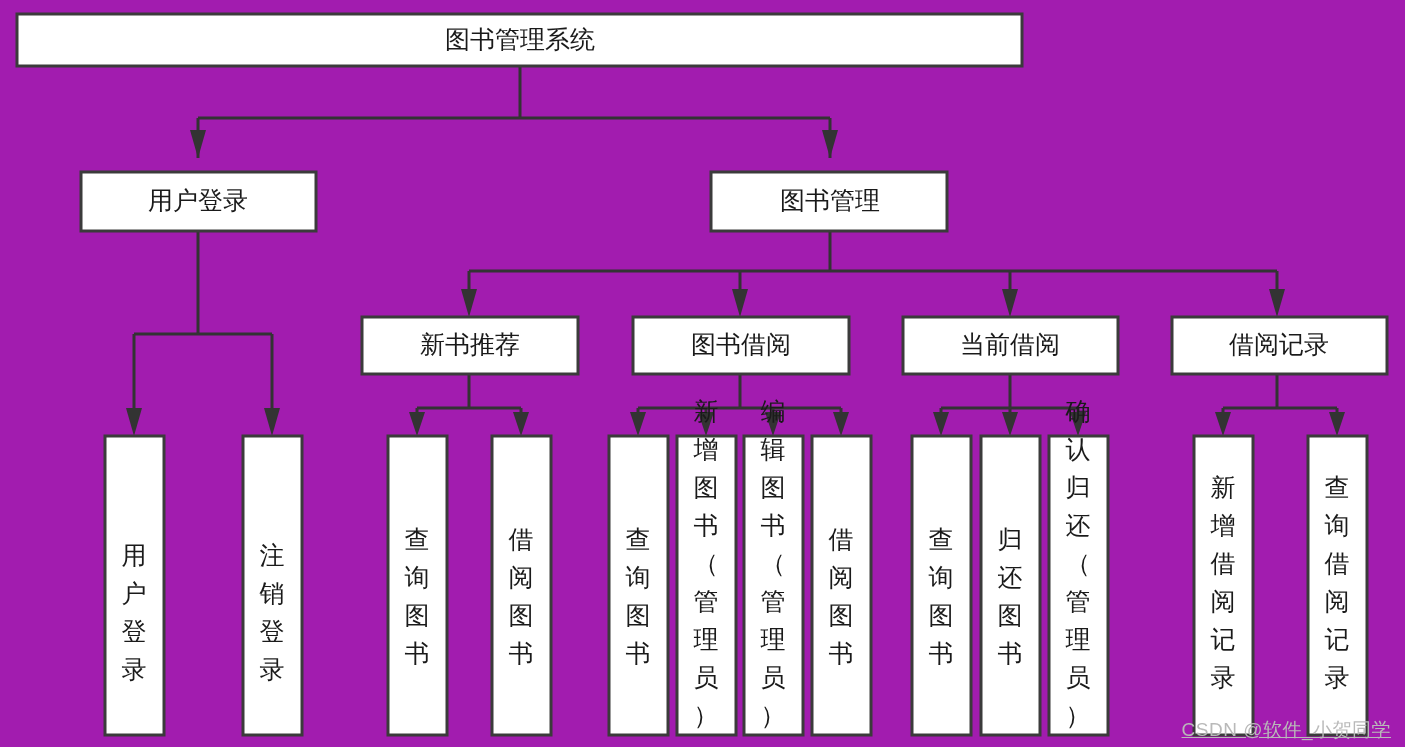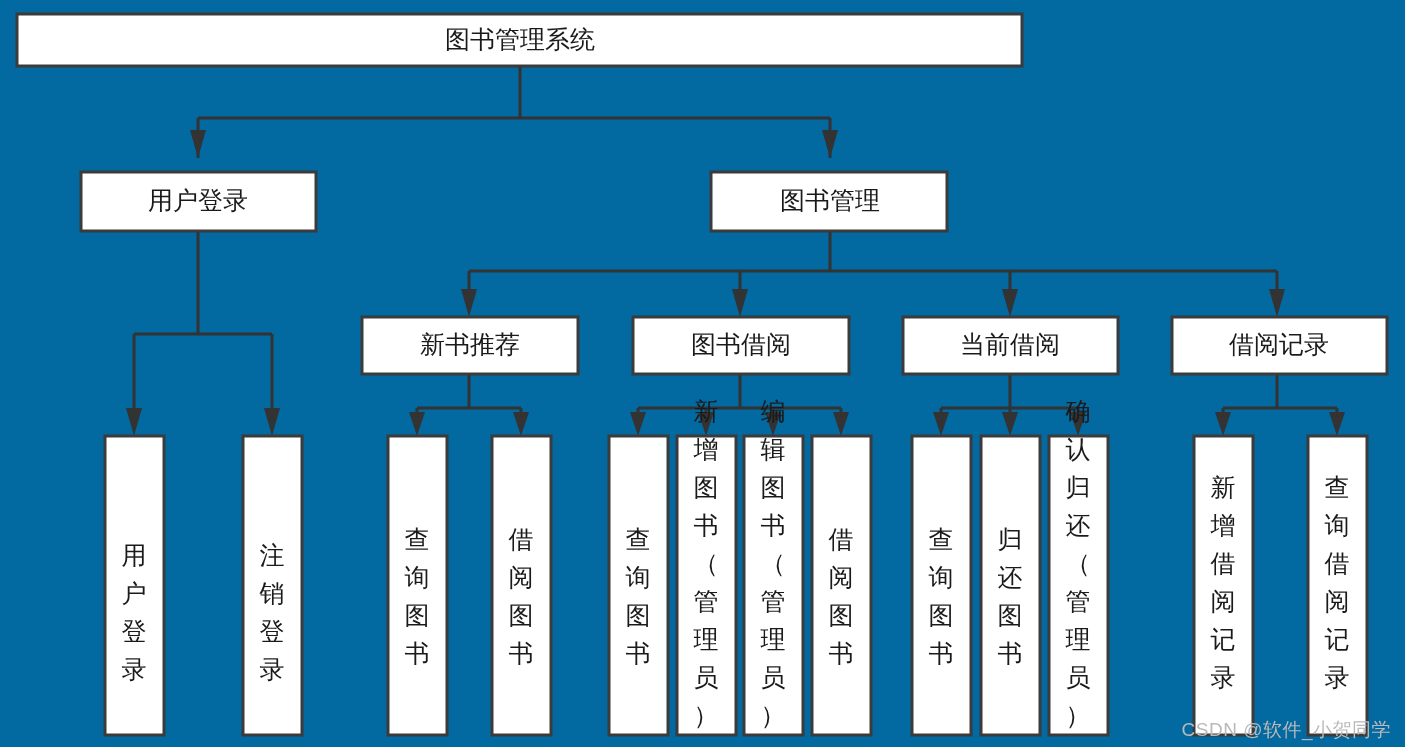--- a/index.html
+++ b/index.html
@@ -1,20 +1,20 @@
 <!DOCTYPE html>
 <html><head>
 <meta charset="utf-8">
 <style>
   html,body{margin:0;padding:0;background:#ffffff;}
   body{
     font-family:"Liberation Sans","DejaVu Sans",sans-serif;
     width:1405px;height:747px;overflow:hidden;
   }
-  #stage{position:relative;width:1405px;height:747px;background:#0369a1;}
+  #stage{position:relative;width:1405px;height:747px;background:#a21caf;}
   #diagram{position:absolute;left:0;top:0;width:1405px;height:747px;}
   .node-box{
     fill:#ffffff;stroke:#3b3b3b;stroke-width:3;
   }
   .node-label{
     fill:#1a1a1a;
     font-family:"Liberation Sans","DejaVu Sans",sans-serif;
     font-size:25px;
     text-anchor:middle;
     dominant-baseline:middle;
@@ -32,20 +32,21 @@
   .arrow-head{fill:#333333;stroke:none;}
   .watermark{
     position:absolute;
     right:14px;bottom:4px;
     font-family:"Liberation Sans","DejaVu Sans",sans-serif;
     font-size:19px;
     color:#b9b9b9;
     letter-spacing:.5px;
     white-space:nowrap;
     user-select:none;
+    text-decoration:underline;
   }
 </style>
 </head>
 <body>
 
 <div id="stage">
 
   <svg id="diagram" viewBox="0 0 1405 747">
 
     <g>

